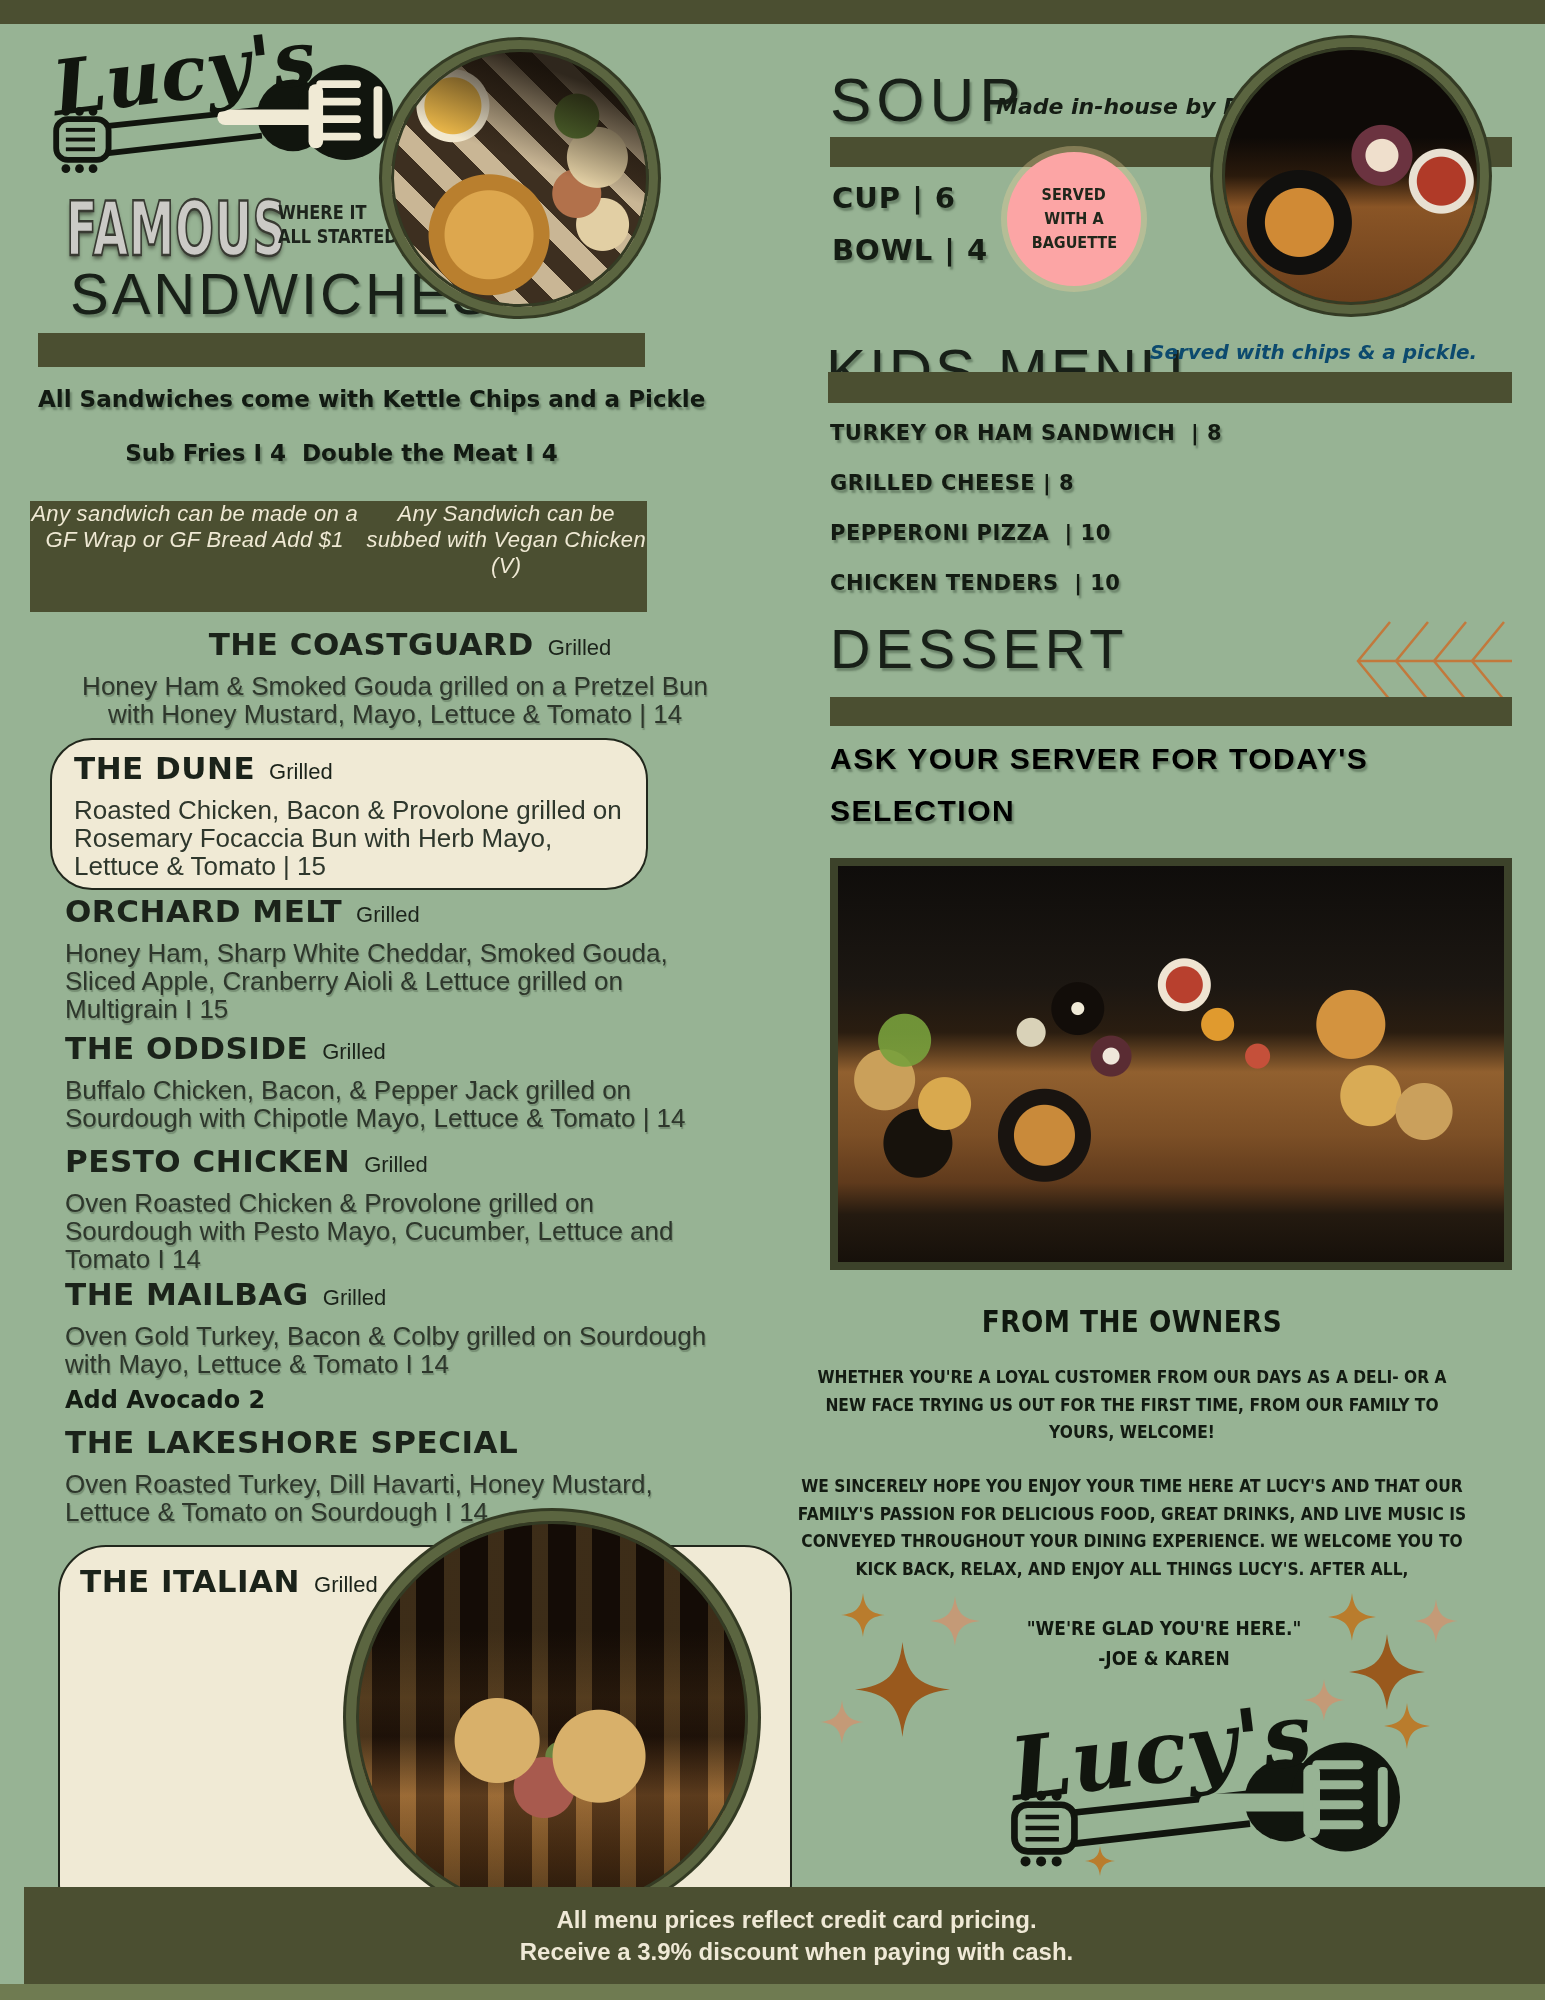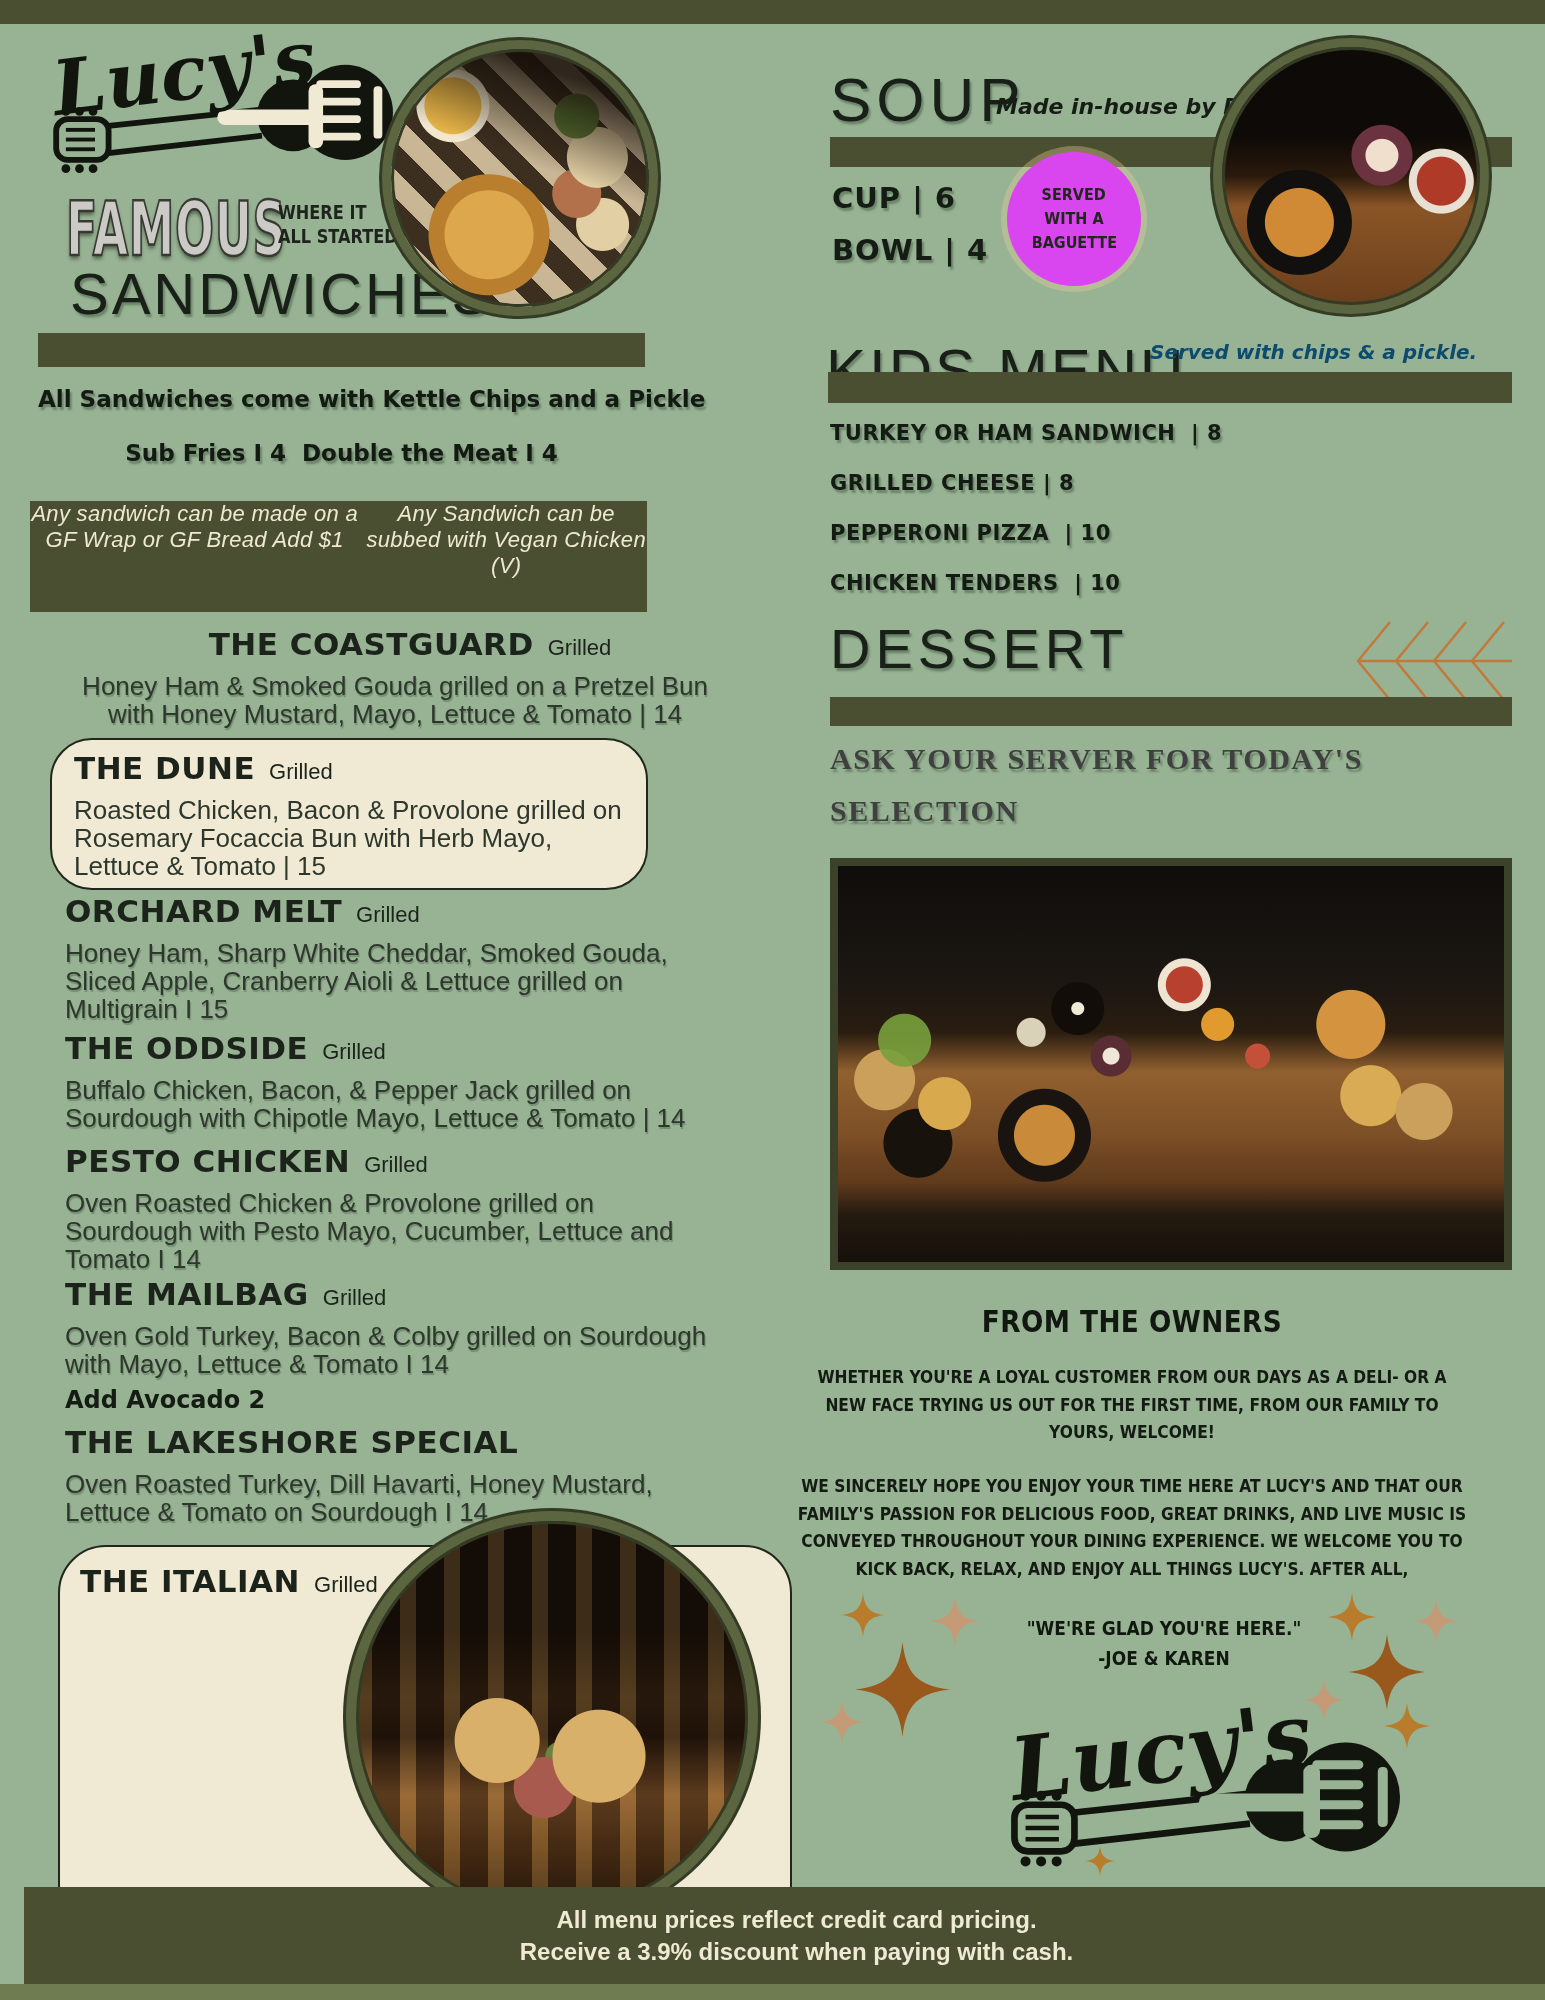--- a/index.html
+++ b/index.html
@@ -93,34 +93,34 @@
   .dune-box p { width:555px; }
   .italian-box { left:58px; top:1545px; width:734px; height:388px; border-radius:48px; padding:16px 0 0 20px; }
   .italian-box p { width:272px; }
 
   
   .soup-title { left:830px; top:64px; font-size:62px; letter-spacing:5px; }
   .soup-sub { left:996px; top:94px; font-family:"DejaVu Sans", sans-serif; font-style:italic; font-weight:800; font-size:22px; color:#151d14; }
   .soup-bar { left:830px; top:137px; width:682px; height:30px; }
   .price-line { left:832px; font-family:"DejaVu Sans", sans-serif; font-size:29px; font-weight:800; letter-spacing:1px; color:#141c13; }
   .cup { top:181px; } .bowl { top:233px; }
-  .badge { left:1007px; top:152px; width:134px; height:134px; border-radius:50%; background:#d946ef;
+  .badge { left:1007px; top:152px; width:134px; height:134px; border-radius:50%; background:#fca5a5;
            display:flex; flex-direction:column; align-items:center; justify-content:center; box-shadow:0 0 0 6px rgba(237,210,155,.35); }
   .badge div { font-family:"DejaVu Sans", sans-serif; font-size:16px; font-weight:800; line-height:24px; color:#20271b; transform:scaleX(.9); }
 
   .kids-title { left:826px; top:303px; font-size:60px; letter-spacing:3px;margin-top:33px; }
   .kids-sub { left:1150px; top:340px; font-family:"DejaVu Sans", sans-serif; font-style:italic; font-weight:800; font-size:20px; color:#0c4a6e; }
   .kids-bar { left:828px; top:372px; width:684px; height:31px; }
   .kids-item { left:830px; font-family:"DejaVu Sans", sans-serif; font-size:21px; font-weight:800; letter-spacing:.5px; color:#131b12; white-space:pre; }
   .k0 { top:421px; } .k1 { top:471px; } .k2 { top:521px; } .k3 { top:571px; }
 
   .dessert-title { left:830px; top:616px; font-size:56px; letter-spacing:5px; }
   .chevrons { left:1350px; top:610px; }
   .dessert-bar { left:830px; top:697px; width:682px; height:29px; }
-  .ask { left:830px; font-family:Liberation Serif, serif; font-size:30px; font-weight:800; letter-spacing:1.5px; color:#404040; }
+  .ask { left:830px; font-family:Liberation Sans, sans-serif; font-size:30px; font-weight:800; letter-spacing:1.5px; color:#000000; }
   .ask1 { top:742px; } .ask2 { top:794px; }
 
   .owners-title { left:832px; top:1303px; width:600px; text-align:center; font-family:"DejaVu Sans", sans-serif; font-size:31px; font-weight:900;
                   color:#10180f; transform:scaleX(.85); letter-spacing:.5px; }
   .owners-p { left:742px; width:780px; text-align:center; font-family:"DejaVu Sans", sans-serif; font-size:18px; font-weight:800; line-height:27.5px;
               color:#131b12; transform:scaleX(.86); }
   .op1 { top:1363px; } .op2 { top:1472px; }
   .quote { left:934px; width:460px; text-align:center; font-family:"DejaVu Sans", sans-serif; font-weight:800; color:#10180f; transform:scaleX(.85); }
   .q1 { top:1616px; font-size:20px; } .q2 { top:1646px; font-size:20px; }
 

